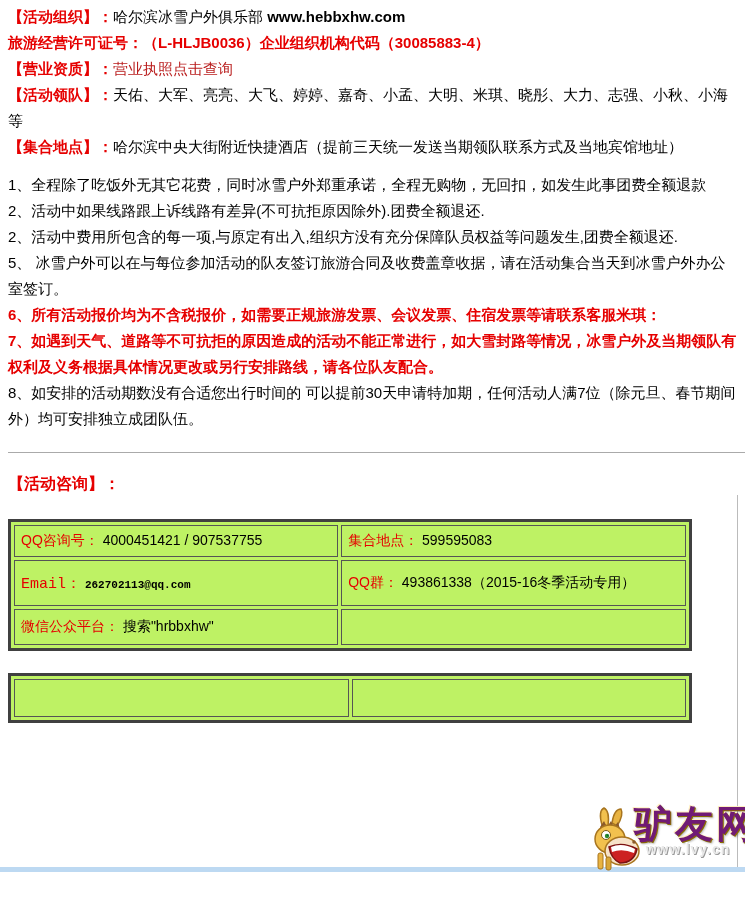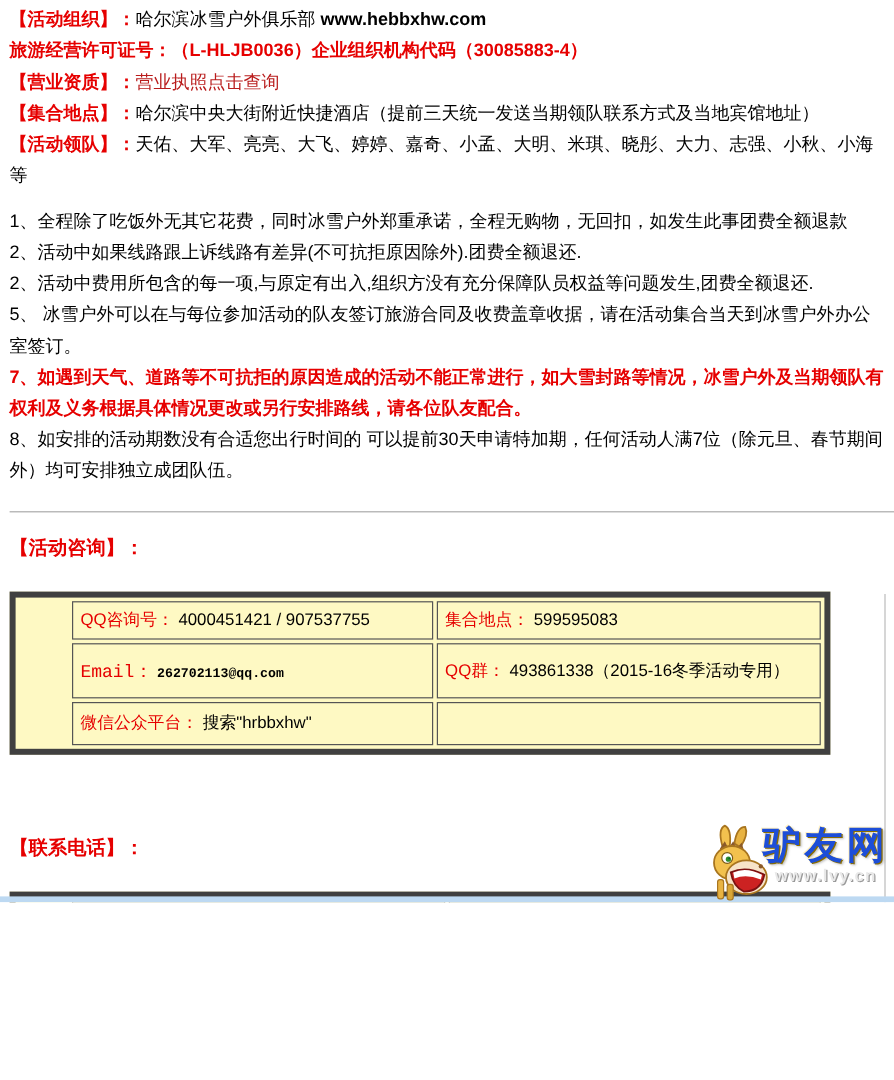--- a/index.html
+++ b/index.html
@@ -1,44 +1,43 @@
 <!DOCTYPE html>
 <html><head>
 <meta charset="utf-8">
 <style>
   * { box-sizing: border-box; margin: 0; padding: 0; }
   html,body { background:#fff; }
   .page {
     position: relative;
-    width: 745px; height: 752px;
+    width: 745px; height: 872px;
     background: #fff;
     font-family: "Liberation Sans", sans-serif;
     color: #000;
     overflow: hidden;
   }
   .content { padding: 4px 6px 0 8px; }
   .topinfo p { margin:0; line-height:26px; font-size:15px; }
   .lbl { color:#e60000; font-weight:bold; }
   .redbold { color:#e60000; font-weight:bold; }
   .license { font-size:16px; }
   .url-bold { font-weight:bold; }
   .link { color:#b91c1c; cursor:pointer; }
   .promises { margin-top:12px; }
   .promises p { margin:0; line-height:26px; font-size:15px; }
   .promises p.red { color:#e60000; font-weight:bold; }
   .divider { border:none; border-top:1px solid #aaa; margin:20px 0 0 0; width:737px; }
   .sec-head { margin:18px 0 0 0; line-height:26px; font-size:16px; color:#e60000; font-weight:bold; }
   table.grid {
     border-collapse: separate;
     border-spacing: 3px;
-    border: 5px solid #404040;
+    border: 3px solid #404040;
     margin-top: 22px;
     width: 684px;
-    background: #fef9c3;
-    padding-left: 44px;
+    background: #bef264;
   }
   table.grid td {
     border: 1px solid #555;
     padding: 2px 4px 2px 6px;
     font-size: 14px;
     vertical-align: middle;
   }
   table.grid .cl { color:#e60000; }
   table.grid .cv { color:#000; }
   .t1 td { width: 50%; }
@@ -51,22 +50,22 @@
   .t2 { margin-top:14px; }
   .t2 td { font-size:15px; }
   .t2 tr td { height:38px; }
   .phone-head { margin-top:66px; }
   .vline { position:absolute; left:737px; top:495px; bottom:0; width:1px; background:#bbb; }
   .bluestrip { position:absolute; left:0; bottom:0; width:745px; height:5px; background:#bdd9f2; z-index:5; }
   .logo { position:absolute; right:3px; bottom:1px; width:158px; height:64px; z-index:6; }
   .logo-donkey { position:absolute; left:0; bottom:0; }
   .logo-txt { position:absolute; left:50px; top:0px; width:108px; text-align:center; }
   .logo-cn {
-    font-size:32px; font-weight:bold; letter-spacing:3px;
-    color:#1d4ed8;
+    font-size:38px; font-weight:bold; letter-spacing:3px;
+    color:#701a75;
     text-shadow: 1px 1px 0 #8a6d00, -1px -1px 0 #fff0c0, 2px 2px 2px rgba(0,0,0,.25);
     line-height:34px;
     white-space:nowrap;
   }
   .logo-url {
     font-size:14px; font-weight:bold;
     color:#e9e9e9;
     text-shadow: 1px 1px 0 #9a9a9a, -1px -1px 0 #ffffff;
     line-height:16px; letter-spacing:1px;
     white-space:nowrap;
@@ -80,32 +79,33 @@
 
     <div class="topinfo">
       <p>
         <span class="lbl">【活动组织】：</span><span>哈尔滨冰雪户外俱乐部 </span><span class="url-bold">www.hebbxhw.com</span>
       </p>
       <p class="redbold license">旅游经营许可证号：（L-HLJB0036）企业组织机构代码（30085883-4）</p>
       <p>
         <span class="lbl">【营业资质】：</span><a class="link">营业执照点击查询</a>
       </p>
       <p>
-        <span class="lbl">【集合地点】：</span><span>哈尔滨中央大街附近快捷酒店（提前三天统一发送当期领队联系方式及当地宾馆地址）</span>
+        <span class="lbl">【活动领队】：</span><span>天佑、大军、亮亮、大飞、婷婷、嘉奇、小孟、大明、米琪、晓彤、大力、志强、小秋、小海等</span>
       </p>
       <p>
-        <span class="lbl">【活动领队】：</span><span>天佑、大军、亮亮、大飞、婷婷、嘉奇、小孟、大明、米琪、晓彤、大力、志强、小秋、小海等</span>
+        <span class="lbl">【集合地点】：</span><span>哈尔滨中央大街附近快捷酒店（提前三天统一发送当期领队联系方式及当地宾馆地址）</span>
       </p>
     </div>
 
     <div class="promises">
       <p>1、全程除了吃饭外无其它花费，同时冰雪户外郑重承诺，全程无购物，无回扣，如发生此事团费全额退款</p>
       <p>2、活动中如果线路跟上诉线路有差异(不可抗拒原因除外).团费全额退还.</p>
       <p>2、活动中费用所包含的每一项,与原定有出入,组织方没有充分保障队员权益等问题发生,团费全额退还.</p>
       <p>5、 冰雪户外可以在与每位参加活动的队友签订旅游合同及收费盖章收据，请在活动集合当天到冰雪户外办公室签订。</p>
+      <p class="red">6、所有活动报价均为不含税报价，如需要正规旅游发票、会议发票、住宿发票等请联系客服米琪：</p>
       <p class="red">7、如遇到天气、道路等不可抗拒的原因造成的活动不能正常进行，如大雪封路等情况，冰雪户外及当期领队有权利及义务根据具体情况更改或另行安排路线，请各位队友配合。</p>
       <p>8、如安排的活动期数没有合适您出行时间的 可以提前30天申请特加期，任何活动人满7位（除元旦、春节期间外）均可安排独立成团队伍。</p>
     </div>
 
     <hr class="divider">
 
     <p class="sec-head">【活动咨询】：</p>
 
     <table class="grid t1">
       <tbody>
@@ -135,21 +135,20 @@
             <span class="cv">搜索"hrbbxhw"</span>
           </td>
           <td>
             <span class="cl"></span>
             <span class="cv"></span>
           </td>
         </tr>
       </tbody>
     </table>
 
-    <p class="sec-head phone-head">【联系电话】：</p>
 
     <table class="grid t2">
       <tbody>
         <tr>
           <td class="c0">
             
             
           </td>
           <td>
             

